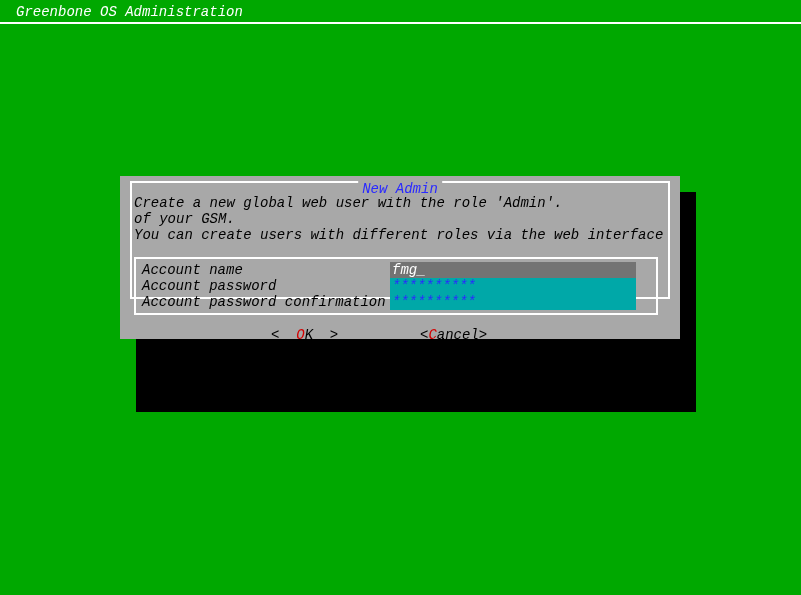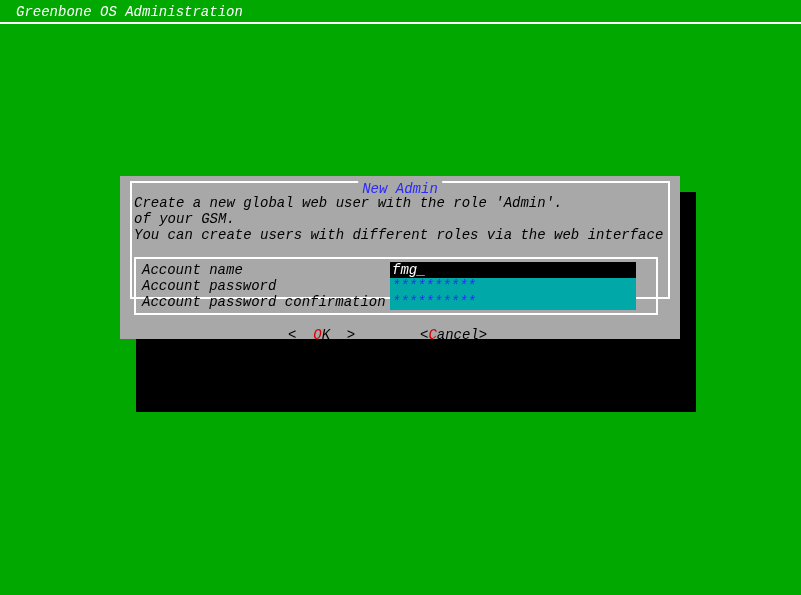--- a/index.html
+++ b/index.html
@@ -88,38 +88,38 @@
     }
     .form-input {
       flex: 0 0 246px;
       height: 16px;
       color: #fff;
       padding: 0 2px;
       white-space: pre;
       overflow: hidden;
     }
     .input-focused {
-      background: #000000;
+      background: #737373;
     }
     .input-normal {
       background: #00a8a8;
     }
     .input-pass {
       color: #2929ff;
     }
     .buttons {
       position: absolute;
       bottom: 12px;
       left: 0;
       width: 100%;
       display: flex;
     }
     .btn-ok-wrap {
       position: absolute;
-      left: 168px;
+      left: 151px;
       white-space: pre;
     }
     .btn-cancel-wrap {
       position: absolute;
       left: 300px;
       white-space: pre;
     }
     .red-letter {
       color: #d40000;
     }

